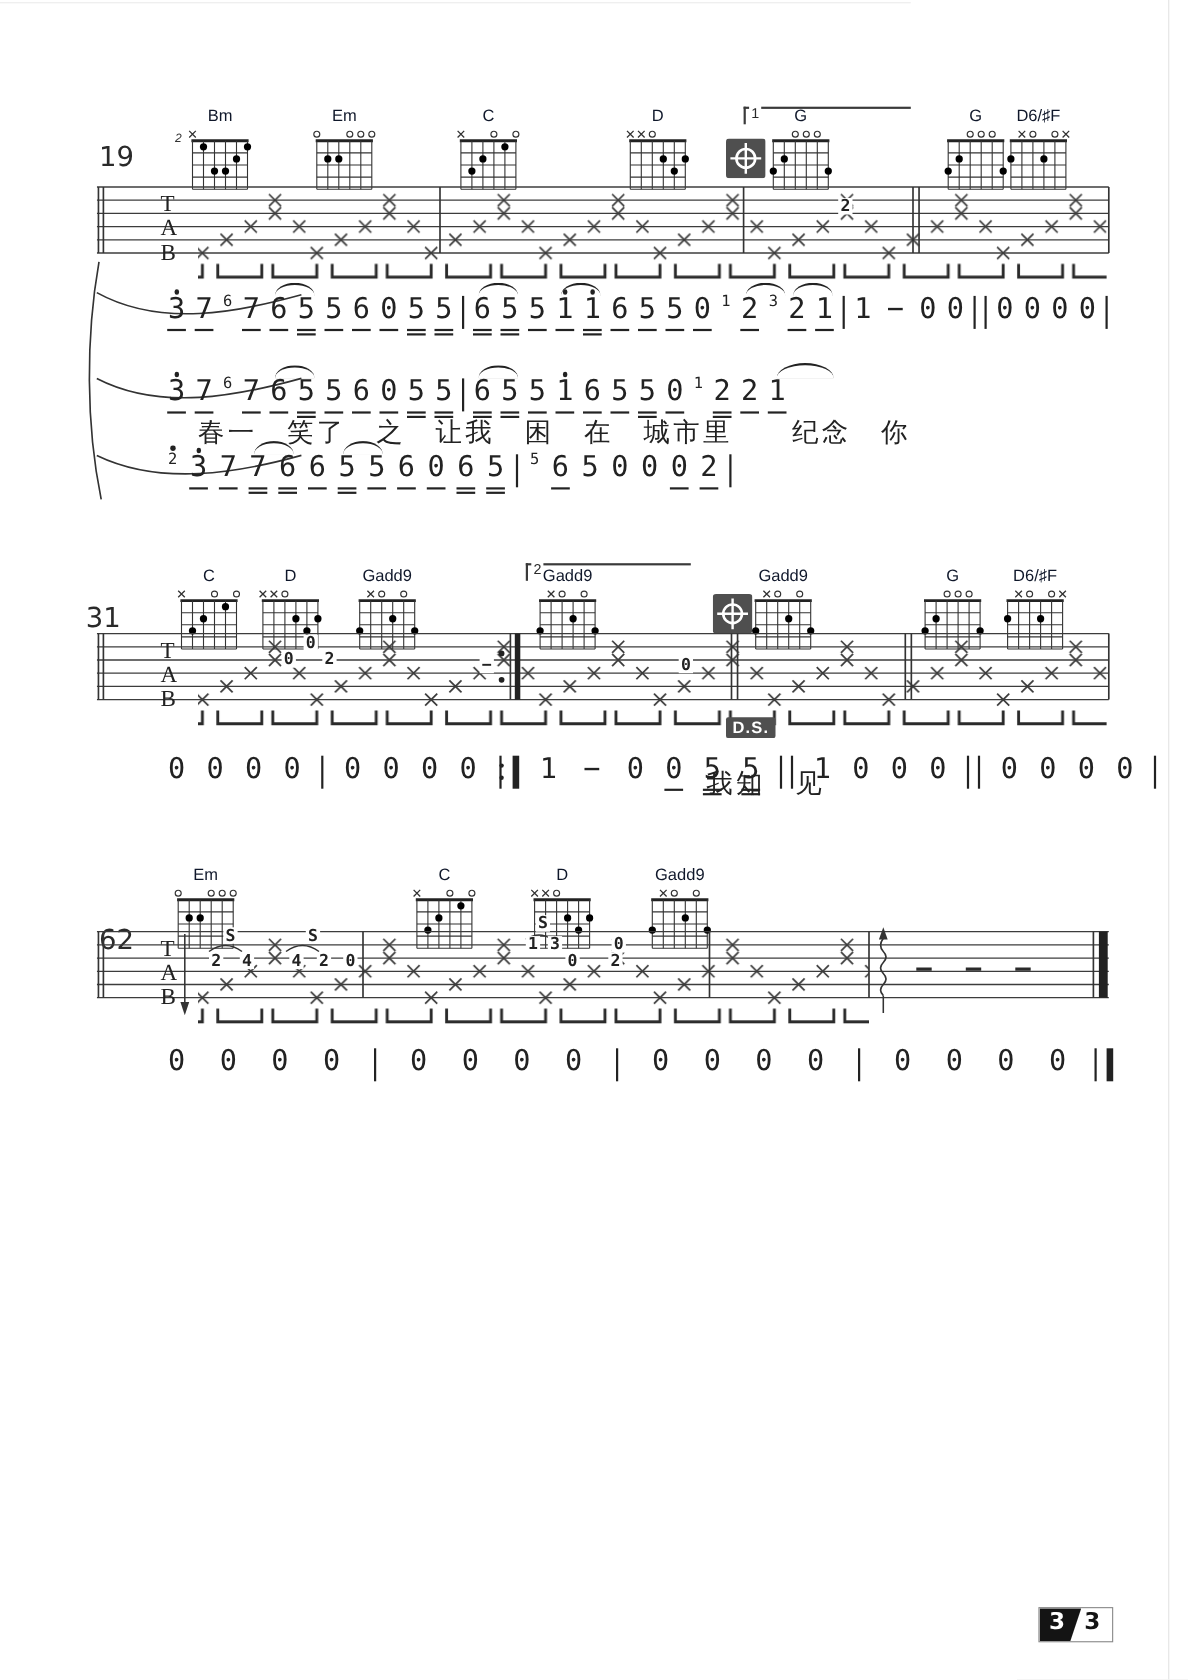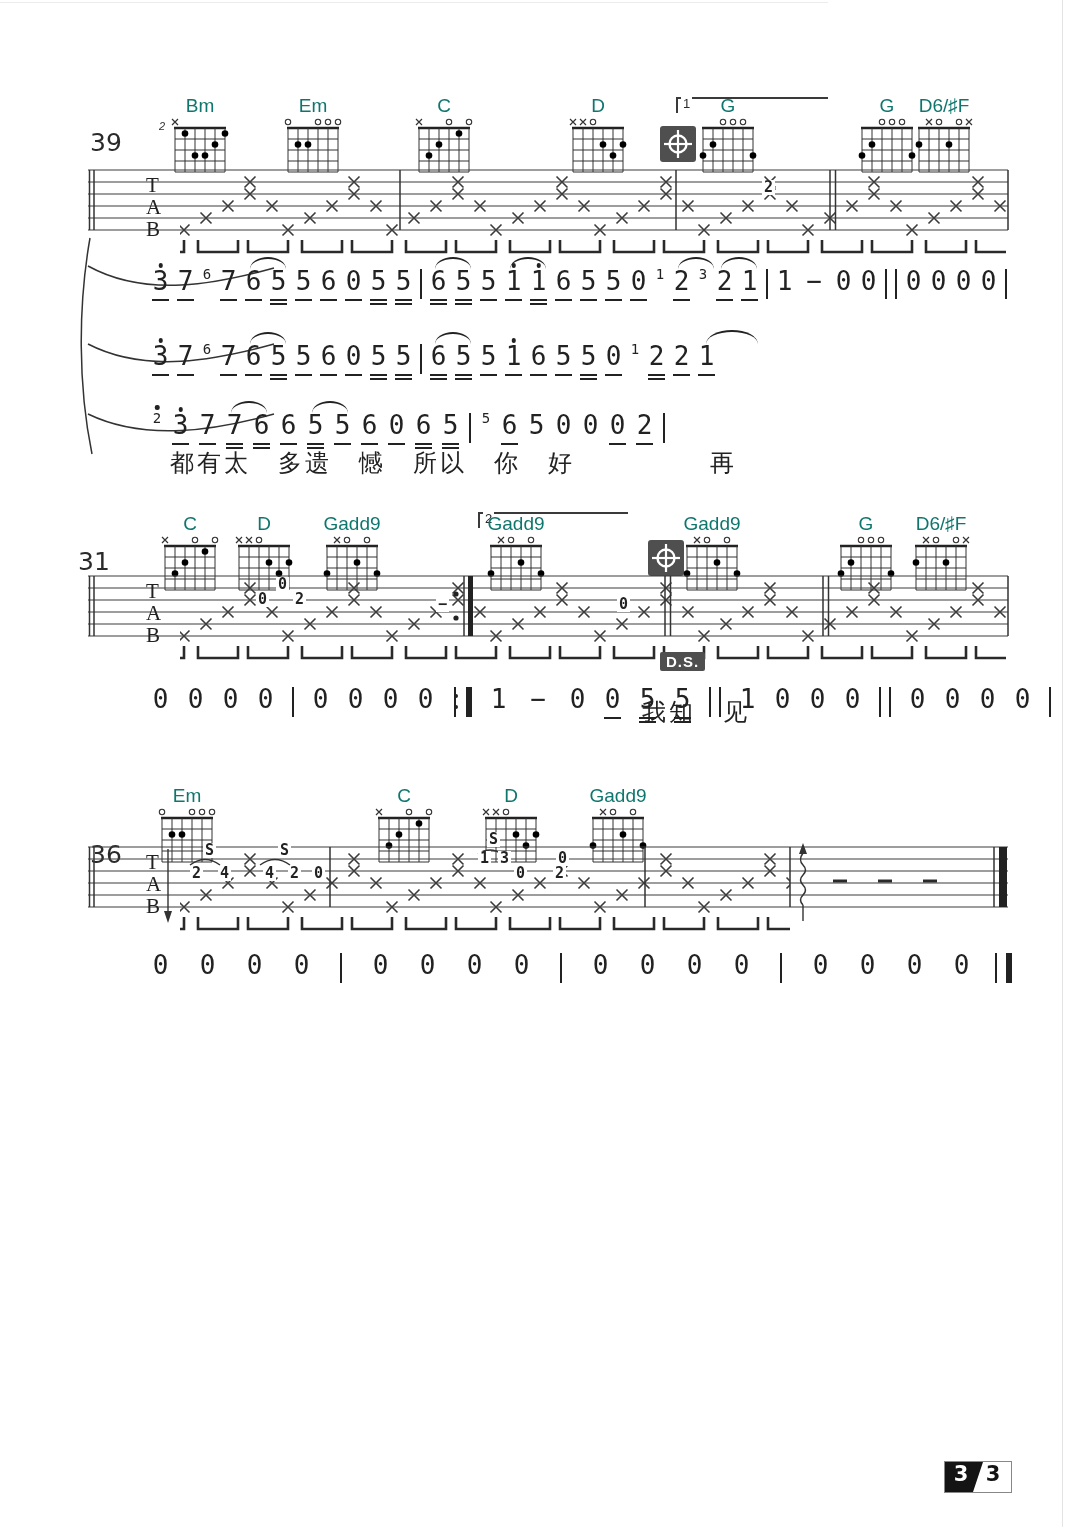--- a/index.html
+++ b/index.html
@@ -5,21 +5,21 @@
   html,body{margin:0;padding:0;background:#e8e8e8;}
   .page{position:relative;width:1080px;height:1527px;background:#ffffff;overflow:hidden;
         font-family:"Liberation Sans",sans-serif;color:#222;}
   .edge-r{position:absolute;left:1062px;top:0;bottom:0;width:1px;background:#e3e3e3;}
   .edge-t{position:absolute;left:0;top:2px;width:828px;height:1px;background:#ececec;}
 
   .measure-no{position:absolute;font:25px "DejaVu Sans",sans-serif;color:#2a2a2a;}
 
   
   .chord{position:absolute;width:64px;text-align:center;}
-  .chord-name{font-size:19px;color:#0f766e;height:22px;line-height:20px;white-space:nowrap;}
+  .chord-name{font-size:15px;color:#0f172a;height:22px;line-height:20px;white-space:nowrap;}
   .chord-pos{position:absolute;left:-9px;top:24px;font-size:11px;font-style:italic;color:#333;}
   .cgrid{width:58px;height:58px;margin:0 auto;display:block;}
 
   
   .volta{position:absolute;height:14px;border-top:2px solid #3a3a3a;border-left:2px solid #3a3a3a;}
   .volta span{position:relative;top:-5px;left:3px;font-size:13px;background:#fff;padding:0 2px;color:#2a2a2a;}
 
   
   .coda{position:absolute;width:36px;height:36px;}
   .ds{position:absolute;background:#4f4f4f;color:#fff;font:bold 15px "Liberation Sans",sans-serif;
@@ -185,21 +185,21 @@
         <circle cx="18" cy="18" r="8.5" fill="none" stroke="#fff" stroke-width="2.4"></circle>
         <line x1="18" y1="4" x2="18" y2="32" stroke="#fff" stroke-width="2.2"></line>
         <line x1="4" y1="18" x2="32" y2="18" stroke="#fff" stroke-width="2.2"></line>
       </g>
     </defs>
   </svg>
 
   <div class="edge-r"></div>
   <div class="edge-t"></div>
 
-  <span class="measure-no" style="left:90px;top:128px">39</span>
+  <span class="measure-no" style="left:90px;top:128px">19</span>
 
   <div class="chord" style="left:168px;top:96px">
     <div class="chord-name">Bm</div>
     <div class="chord-pos">2</div>
     <svg class="cgrid">
         <use href="#ch-bm"></use>
       </svg>
   </div>
   <div class="chord" style="left:281px;top:96px">
     <div class="chord-name">Em</div>
@@ -337,20 +337,21 @@
       <span class="nt hi u1">1</span>
       <span class="nt u1">6</span>
       <span class="nt u1">5</span>
       <span class="nt u2">5</span>
       <span class="nt u1">0</span>
       <span class="nt gr">1</span>
       <span class="nt u2">2</span>
       <span class="nt u1">2</span>
       <span class="nt u1 tiebig">1</span>
     </div>
+  <div class="lyr" style="left:180px;top:377px">春一　笑了　之　让我　困　在　城市里　　纪念　你</div>
 
   <div class="nrow g10" style="left:152px;top:410px">
       <span class="nt gr hi">2</span>
       <span class="nt hi u1">3</span>
       <span class="nt u1">7</span>
       <span class="nt u2 tie">7</span>
       <span class="nt u2">6</span>
       <span class="nt u1">6</span>
       <span class="nt u2 tie">5</span>
       <span class="nt u1">5</span>
@@ -361,21 +362,20 @@
       <span class="nt bl"></span>
       <span class="nt gr">5</span>
       <span class="nt u1">6</span>
       <span class="nt">5</span>
       <span class="nt">0</span>
       <span class="nt">0</span>
       <span class="nt u1">0</span>
       <span class="nt u1">2</span>
       <span class="nt bl"></span>
     </div>
-  <div class="lyr" style="left:170px;top:447px">都有太　多遗　憾　所以　你　好　　　　　再</div>
 
   <span class="measure-no" style="left:78px;top:547px">31</span>
 
   <div class="chord" style="left:158px;top:514px">
     <div class="chord-name">C</div>
     <svg class="cgrid">
         <use href="#ch-c"></use>
       </svg>
   </div>
   <div class="chord" style="left:232px;top:514px">
@@ -480,21 +480,21 @@
       <span class="nt">0</span>
       <span class="nt dbl"></span>
       <span class="nt">0</span>
       <span class="nt">0</span>
       <span class="nt">0</span>
       <span class="nt">0</span>
       <span class="nt bl"></span>
     </div>
   <div class="lyr" style="left:642px;top:696px">我知　见</div>
 
-  <span class="measure-no" style="left:90px;top:840px">36</span>
+  <span class="measure-no" style="left:90px;top:840px">62</span>
 
   <div class="chord" style="left:155px;top:786px">
     <div class="chord-name">Em</div>
     <svg class="cgrid">
         <use href="#ch-em"></use>
       </svg>
   </div>
   <div class="chord" style="left:372px;top:786px">
     <div class="chord-name">C</div>
     <svg class="cgrid">

